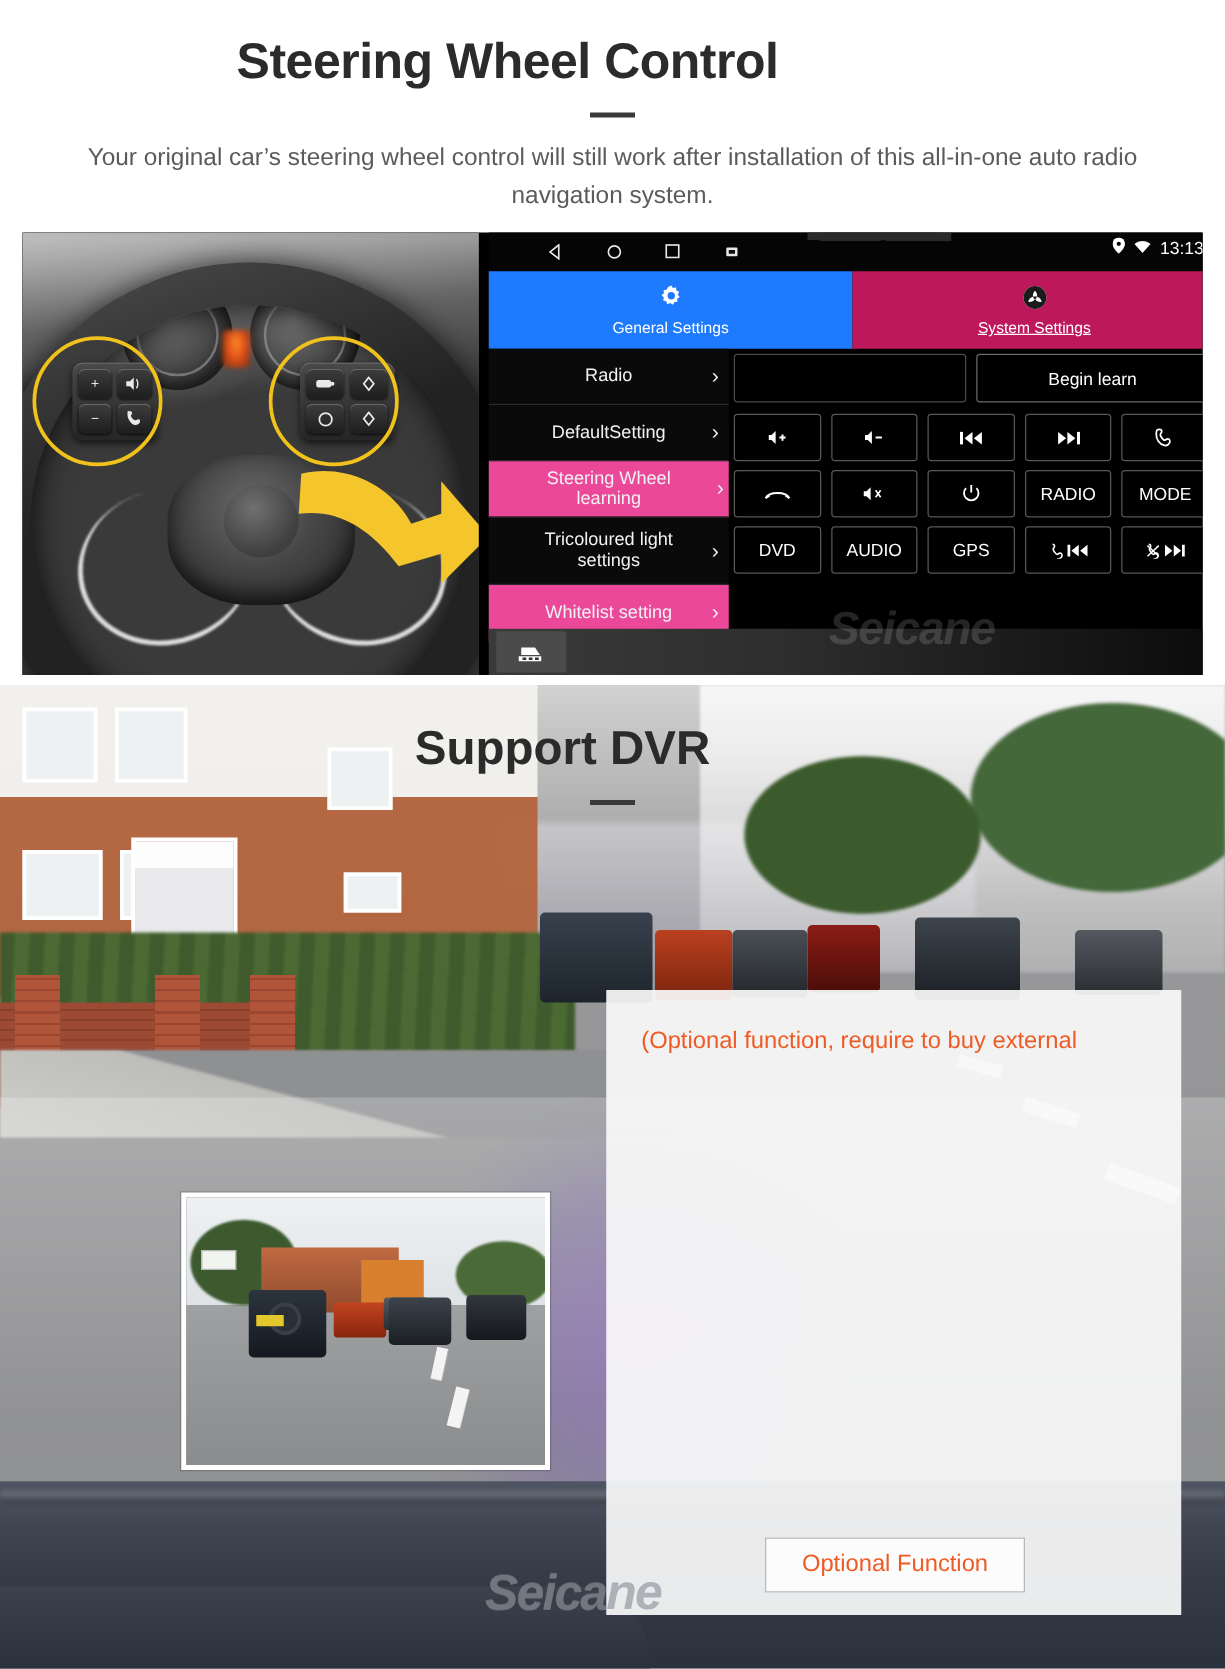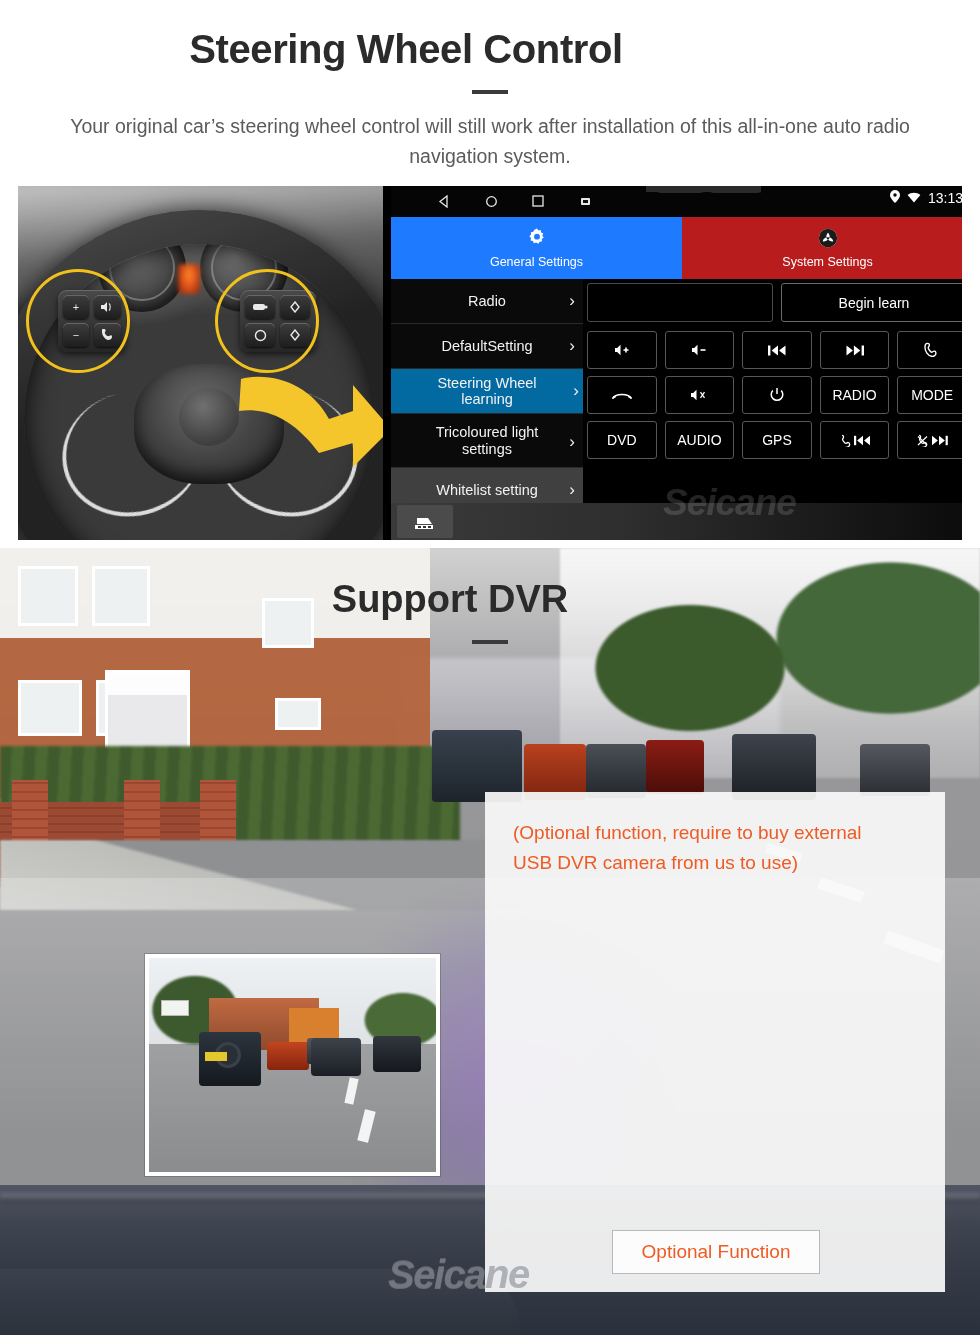--- a/index.html
+++ b/index.html
@@ -99,28 +99,28 @@
   .hu-nav .gl { width:18px; height:18px; display:flex; align-items:center; justify-content:center; color:#e8e8e8; }
   .hu-right { position:absolute; right:10px; top:4px; display:flex; gap:7px; align-items:center; color:#fff; font-size:14px; }
   .hu-notch { position:absolute; left:255px; top:0; width:115px; height:8px;
     background: radial-gradient(ellipse at 30% 0%, #2a2a2a 0 60%, transparent 61%),
                 radial-gradient(ellipse at 78% 0%, #2a2a2a 0 60%, transparent 61%); }
 
   .hu-tabs { position:absolute; left:0; top:31px; width:582px; height:62px; display:flex; }
   .hu-tab { flex:1; display:flex; flex-direction:column; align-items:center; justify-content:center;
             color:#fff; font-size:12.5px; gap:3px;text-align:center; }
   .hu-tab.active { background:#1e7bff; }
-  .hu-tab.inactive { background:#b91c1c; }
+  .hu-tab.inactive { background:#be185d;text-decoration:underline; }
 
   .hu-body { position:absolute; left:0; top:93px; width:582px; height:261px; }
   .hu-menu { position:absolute; left:0; top:0; width:192px; }
   .hu-mi { position:relative; height:45px; display:flex; align-items:center; justify-content:center;
            color:#f2f2f2; font-size:14.5px; border-bottom:1px solid #2a2a2a; background:#0a0a0a; padding:0 20px; text-align:center; }
   .hu-mi.tall { height:54px; line-height:17px; }
-  .hu-mi.sel { background:#0369a1; }
+  .hu-mi.sel { background:#ec4899; }
   .hu-chev { position:absolute; right:8px; top:50%; transform:translateY(-50%); font-size:17px; color:#eee; }
   .hu-mi.sel .hu-chev { right:4px; }
 
   .hu-right-pane { position:absolute; left:192px; top:0; width:390px; height:261px; padding:4px 6px 16px 4px; }
   .hu-toprow { display:flex; gap:8px; margin-bottom:9px; }
   .hu-field { flex:1; height:39px; border:1px solid #4a4a4a; background:#000; border-radius:3px; }
   .hu-beginlearn { flex:1; height:39px; border:1px solid #6a6a6a; background:#000; border-radius:3px;
                    color:#fff; font-size:14px; display:flex; align-items:center; justify-content:center; }
   .hu-grid { display:grid; grid-template-columns: repeat(5, 1fr); gap:7px 8px; }
   .hu-key { height:38px; border:1px solid #575757; border-radius:3px; background:#000;
@@ -358,21 +358,21 @@
             <span class="hu-chev">›</span>
           </div>
           <div class="hu-mi sel">
             <span>Steering Wheel learning</span>
             <span class="hu-chev">›</span>
           </div>
           <div class="hu-mi tall">
             <span>Tricoloured light settings</span>
             <span class="hu-chev">›</span>
           </div>
-          <div class="hu-mi" style="background:#404040;">
+          <div class="hu-mi" style="background:#ec4899;">
             <span>Whitelist setting</span>
             <span class="hu-chev">›</span>
           </div>
         </div>
 
         <div class="hu-right-pane">
           <div class="hu-toprow">
             <div class="hu-field"></div>
             <div class="hu-beginlearn">Begin learn</div>
           </div>
@@ -531,21 +531,21 @@
     <div class="dvrp-el" style="left:158px;top:80px;width:36px;height:26px;background:linear-gradient(180deg,#55595f,#2a2e33);border-radius:3px;"></div>
     <div class="dvrp-el" style="left:162px;top:80px;width:50px;height:38px;background:linear-gradient(180deg,#3d434b,#1b1f25);border-radius:4px;"></div>
     <div class="dvrp-el" style="left:224px;top:78px;width:48px;height:36px;background:linear-gradient(180deg,#32373e,#15181d);border-radius:4px;"></div>
     <div class="dvrp-el" style="left:198px;top:120px;width:9px;height:26px;background:#f4f4f4;transform:rotate(12deg);"></div>
     <div class="dvrp-el" style="left:212px;top:152px;width:11px;height:32px;background:#f4f4f4;transform:rotate(14deg);"></div>
   </div>
 
   <div class="infobox">
     <div class="info-text">
       <span class="hl">(Optional function, require to buy external</span><br>
-      <span class="hl">USB DVR camera from us to use)</span><br>
+      <br>
     </div>
 
     <div class="opt-btn">Optional Function</div>
   </div>
 
   <div class="watermark2">Seicane</div>
 
 </div>
 
 </body></html>

